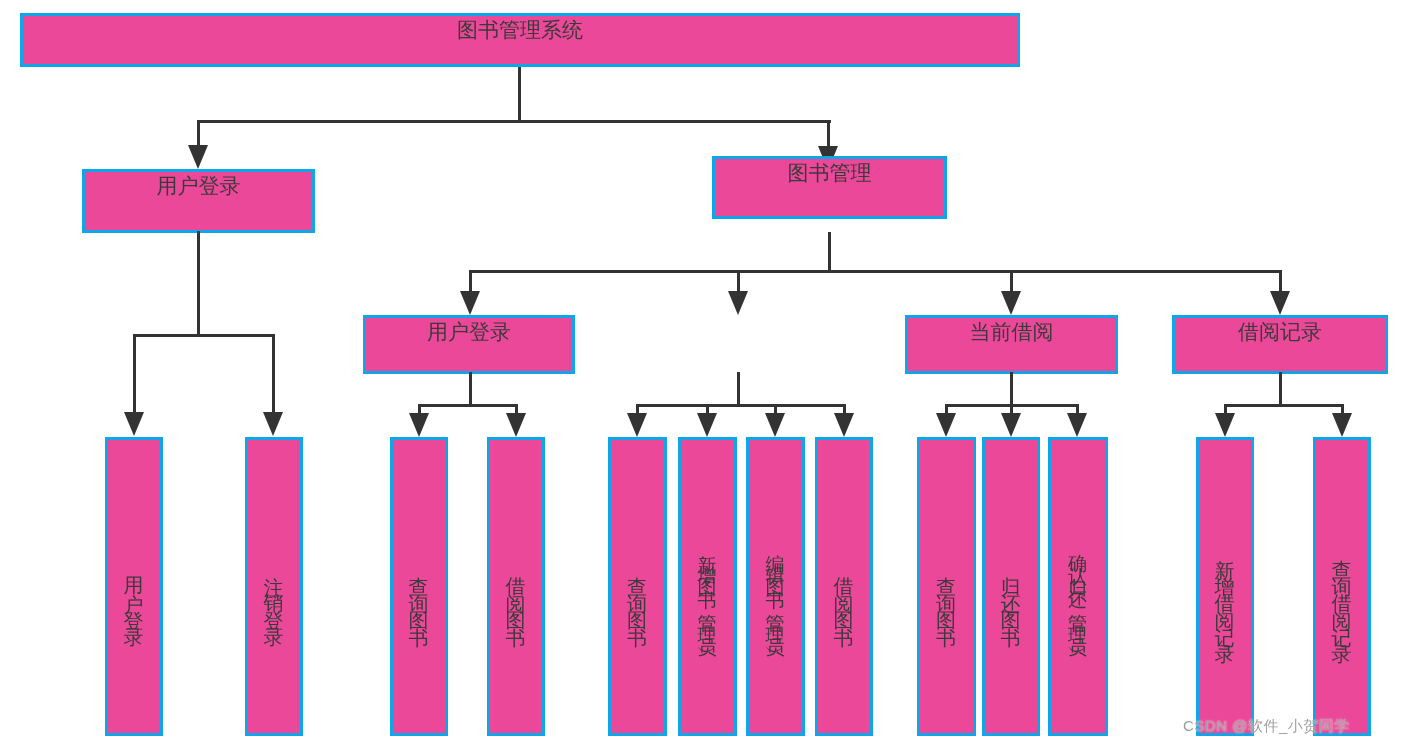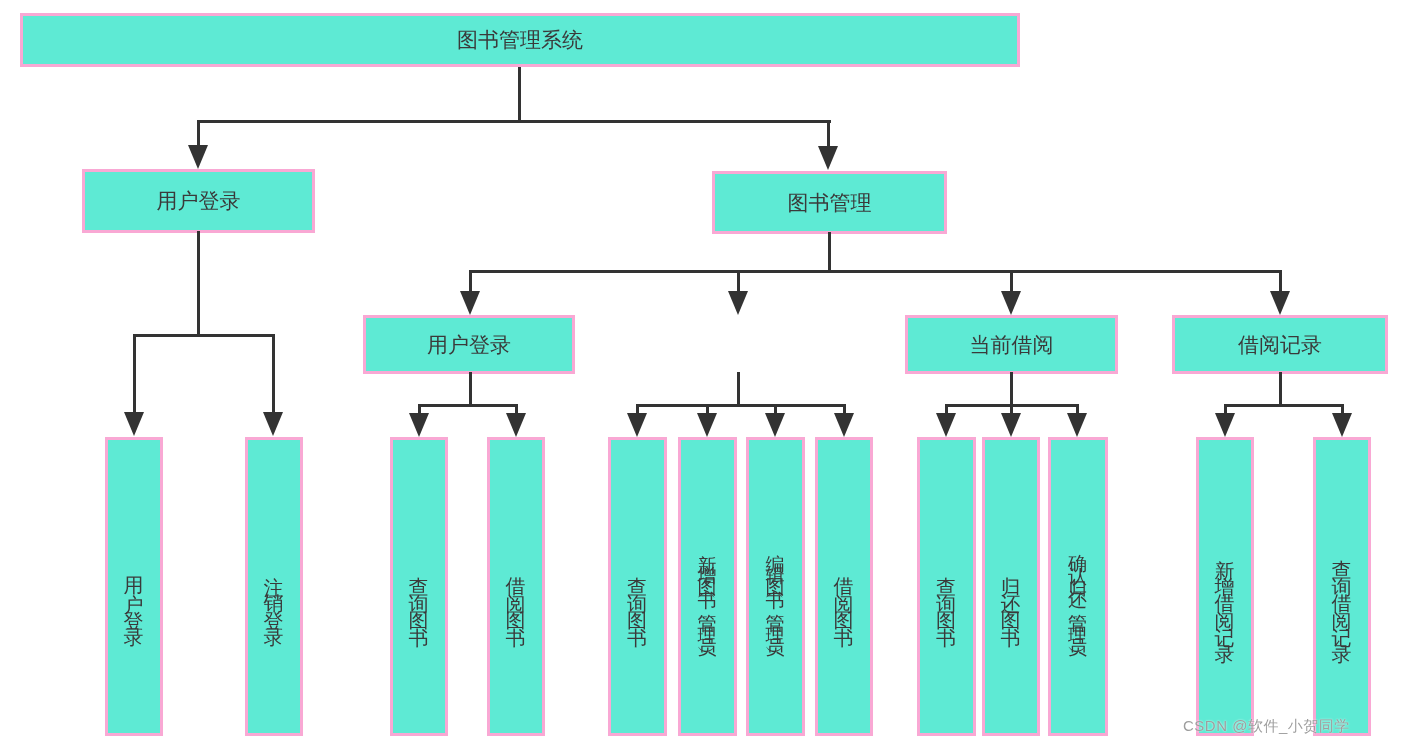--- a/index.html
+++ b/index.html
@@ -7,23 +7,23 @@
     position:relative;
     width:1405px;height:747px;
     background:#ffffff;
     overflow:hidden;
     font-family:"Liberation Sans","DejaVu Sans",sans-serif;
     color:#383838;
   }
   .box{
     position:absolute;
     box-sizing:border-box;
-    border:3px solid #f9a8d4;
-    background:#5eead4;
-    display:flex;align-items:center;justify-content:center;
+    border:3px solid #0ea5e9;
+    background:#ec4899;
+    display:flex;justify-content:center;
     font-size:21px;
     color:#3a3a3a;
     text-align:center;
   }
   .leaf{font-size:20px;}
   .leaf-label{
     writing-mode:vertical-rl;
     text-orientation:mixed;
     letter-spacing:17px;
     margin-bottom:-17px;
@@ -67,21 +67,21 @@
     <div class="ln" style="left:197px;top:120px;width:634px;height:3px"></div>
     <div class="ln" style="left:197px;top:120px;width:3px;height:26px"></div>
     <div class="arr" style="left:188px;top:145px"></div>
     <div class="ln" style="left:827px;top:120px;width:3px;height:27px"></div>
     <div class="arr" style="left:818px;top:146px"></div>
   </div>
 
   <div class="box" style="left:82px;top:169px;width:233px;height:64px">
     <span>用户登录</span>
   </div>
-  <div class="box" style="left:712px;top:171px;width:235px;height:63px">
+  <div class="box" style="left:712px;top:156px;width:235px;height:63px">
     <span>图书管理</span>
   </div>
 
   <div>
     <div class="ln" style="left:197px;top:231px;width:3px;height:105px"></div>
     <div class="ln" style="left:133px;top:334px;width:142px;height:3px"></div>
     <div class="ln" style="left:133px;top:334px;width:3px;height:80px"></div>
     <div class="arr" style="left:124px;top:412px"></div>
     <div class="ln" style="left:272px;top:334px;width:3px;height:80px"></div>
     <div class="arr" style="left:263px;top:412px"></div>

